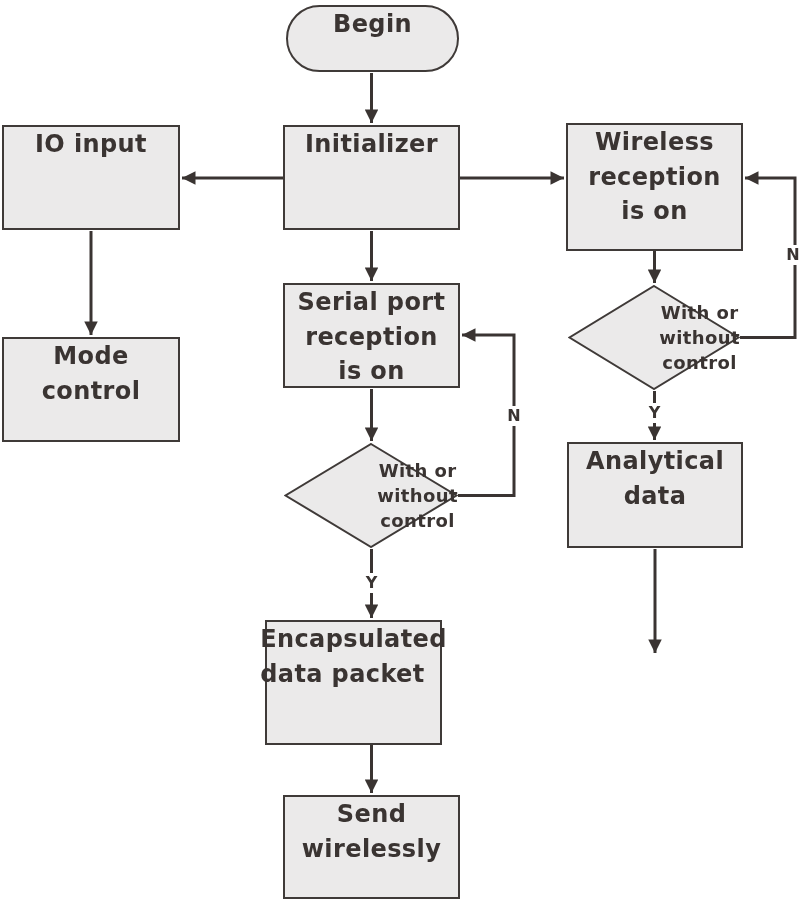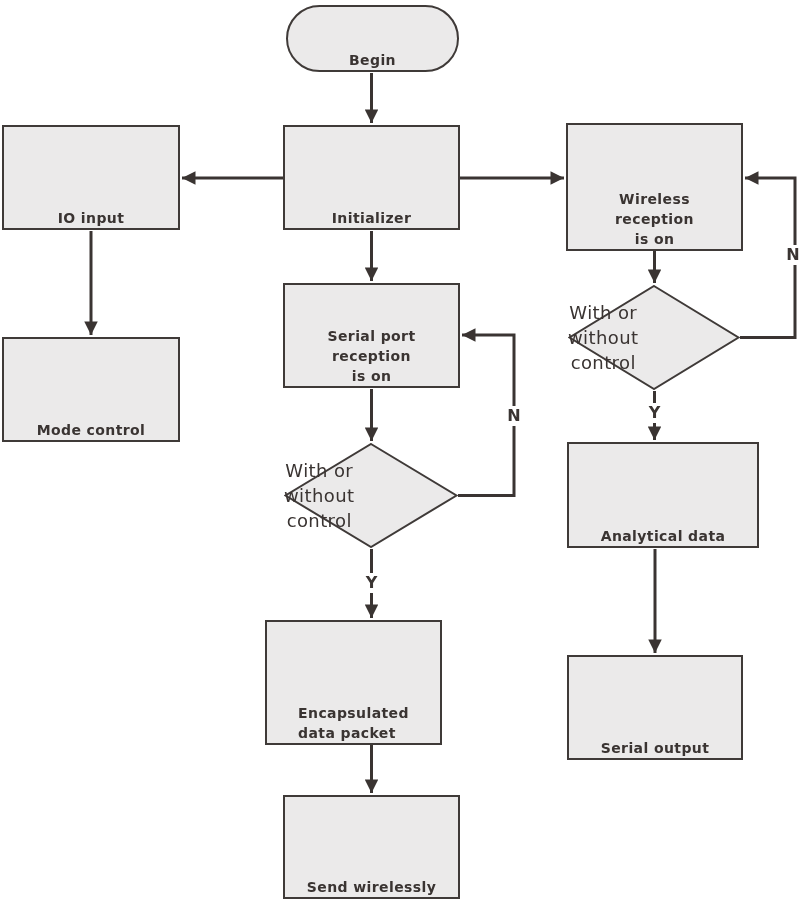--- a/index.html
+++ b/index.html
@@ -13,29 +13,29 @@
   body{background:var(--bg);font-family:"DejaVu Sans", sans-serif;}
   .canvas{
     position:relative;width:800px;height:903px;background:var(--bg);overflow:hidden;
   }
   .edges{position:absolute;left:0;top:0;width:800px;height:903px;z-index:1;}
   .edges path{stroke:var(--edge);stroke-width:3;fill:none;}
   #arrowhead path{fill:var(--edge);stroke:none;}
   .node{
     position:absolute;z-index:2;box-sizing:border-box;
     background:var(--node-fill);border:2px solid var(--node-stroke);
-    display:flex;align-items:flex-end;justify-content:center;
-    color:var(--text);font-weight:bold;font-size:14px;letter-spacing:0.4px;
+    display:flex;align-items:flex-start;justify-content:center;
+    color:var(--text);font-weight:bold;font-size:24px;letter-spacing:0.4px;
     line-height:1.44;text-align:center;white-space:pre-line;
   }
   .terminator{border-radius:34px;}
   .diamond{
     position:absolute;z-index:2;background:none;border:none;
-    display:flex;align-items:center;justify-content:flex-start;
-    color:var(--text);font-weight:normal;font-size:18px;letter-spacing:0.4px;
+    display:flex;align-items:center;justify-content:flex-end;
+    color:var(--text);font-weight:bold;font-size:18px;letter-spacing:0.4px;
     line-height:1.4;text-align:center;white-space:pre-line;
   }
   .diamond svg{position:absolute;left:0;top:0;width:100%;height:100%;}
   .diamond polygon{fill:var(--node-fill);stroke:var(--node-stroke);stroke-width:2;}
   .diamond .label{position:relative;z-index:1;}
   .ta-left{text-align:left;}
   .edge-label{
     position:absolute;z-index:3;transform:translate(-50%,-50%);
     background:var(--bg);color:var(--text);
     font-weight:bold;font-size:16px;line-height:1;padding:2px 2px;
@@ -115,27 +115,24 @@
 
   <div class="node" style="left:265px;top:620px;width:177px;height:125px">
     <span class="label ta-left">Encapsulated
 data packet</span>
   </div>
 
   <div class="node" style="left:283px;top:795px;width:177px;height:104px">
     <span class="label">Send wirelessly</span>
   </div>
 
-  <div class="node" style="left:567px;top:442px;width:192px;height:106px">
+  <div class="node" style="left:567px;top:442px;width:176px;height:106px">
     <span class="label">Analytical data</span>
   </div>
 
-  <div class="node" style="left:567px;top:655px;width:176px;height:105px">
-    <span class="label">Serial output</span>
-  </div>
 
   <div class="edge-label" style="left:371.5px;top:583px">Y</div>
 
   <div class="edge-label" style="left:514px;top:416px">N</div>
 
   <div class="edge-label" style="left:654.5px;top:413px">Y</div>
 
   <div class="edge-label" style="left:793px;top:255px">N</div>
 
 </div>

